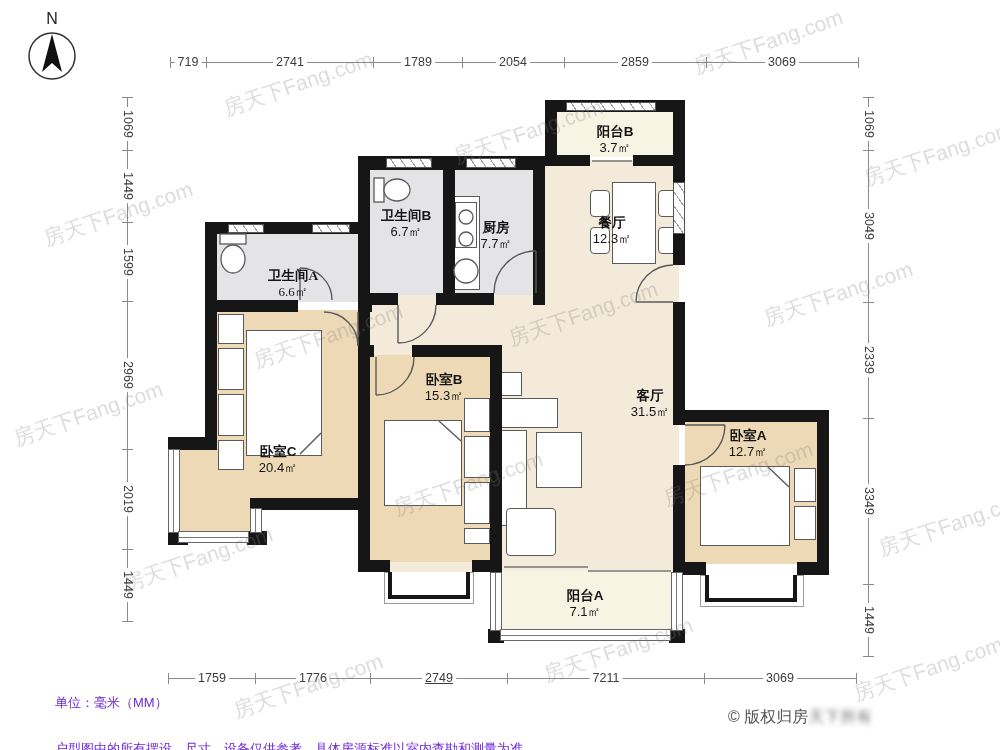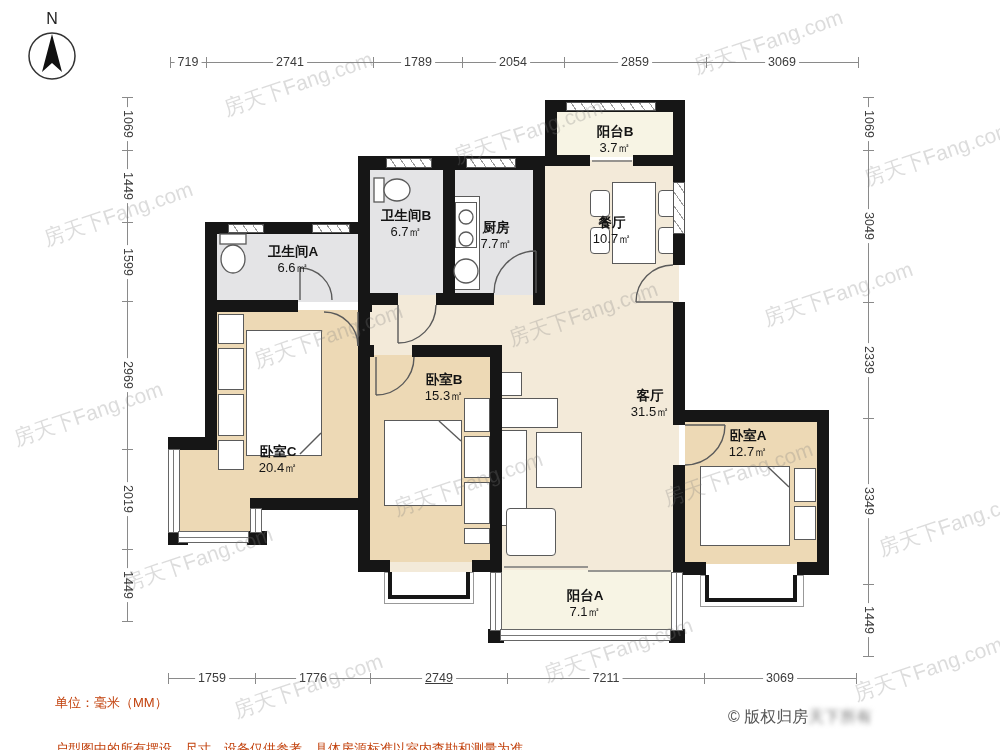--- a/index.html
+++ b/index.html
@@ -37,21 +37,21 @@
   .tick-v{position:absolute;width:1px;height:11px;background:#8a8a8a;z-index:5;}
   .tick-h{position:absolute;width:11px;height:1px;background:#8a8a8a;z-index:5;}
   .dimlab{position:absolute;font-size:12.5px;color:#3c3c3c;background:#fff;padding:0 3px;
           transform:translate(-50%,-50%);z-index:6;white-space:nowrap;}
   .dimlab-v{position:absolute;font-size:12.5px;color:#3c3c3c;background:#fff;padding:3px 0;
           writing-mode:vertical-rl;transform:translate(-50%,-50%);z-index:6;white-space:nowrap;}
   
   .wm{position:absolute;font-size:21px;color:rgba(125,125,125,.27);transform:rotate(-19deg);
       z-index:50;pointer-events:none;white-space:nowrap;}
   
-  .foot{position:absolute;font-size:13px;color:#c2410c;z-index:40;white-space:nowrap;}
+  .foot{position:absolute;font-size:13px;color:#6d28d9;z-index:40;white-space:nowrap;}
   .copy{position:absolute;font-size:16px;color:#555;z-index:40;white-space:nowrap;}
   .copy .blur{filter:blur(2.5px);color:#777;}
   svg.overlay{position:absolute;left:0;top:0;z-index:30;pointer-events:none;}
   svg.compass{position:absolute;z-index:40;}
 </style>
 </head>
 <body>
 
 <div class="floor f-living" style="left:364px;top:160px;width:315px;height:412px;"></div>
 <div class="floor f-wet" style="left:370px;top:168px;width:75px;height:127px;"></div>
@@ -225,23 +225,23 @@
 <div class="rlabel" style="left:406px;top:208px;">
   <div class="rname">卫生间B</div>
     <div class="rarea">6.7㎡</div>
 </div>
 <div class="rlabel" style="left:496px;top:220px;">
   <div class="rname">厨房</div>
     <div class="rarea">7.7㎡</div>
 </div>
 <div class="rlabel" style="left:612px;top:215px;">
   <div class="rname">餐厅</div>
-    <div class="rarea">10.7㎡</div>
-</div>
-<div class="rlabel" style="left:293px;top:244px;">
+    <div class="rarea">12.3㎡</div>
+</div>
+<div class="rlabel" style="left:293px;top:268px;font-family:Liberation Serif, serif;">
   <div class="rname">卫生间A</div>
     <div class="rarea">6.6㎡</div>
 </div>
 <div class="rlabel" style="left:444px;top:372px;">
   <div class="rname">卧室B</div>
     <div class="rarea">15.3㎡</div>
 </div>
 <div class="rlabel" style="left:650px;top:388px;">
   <div class="rname">客厅</div>
     <div class="rarea">31.5㎡</div>

